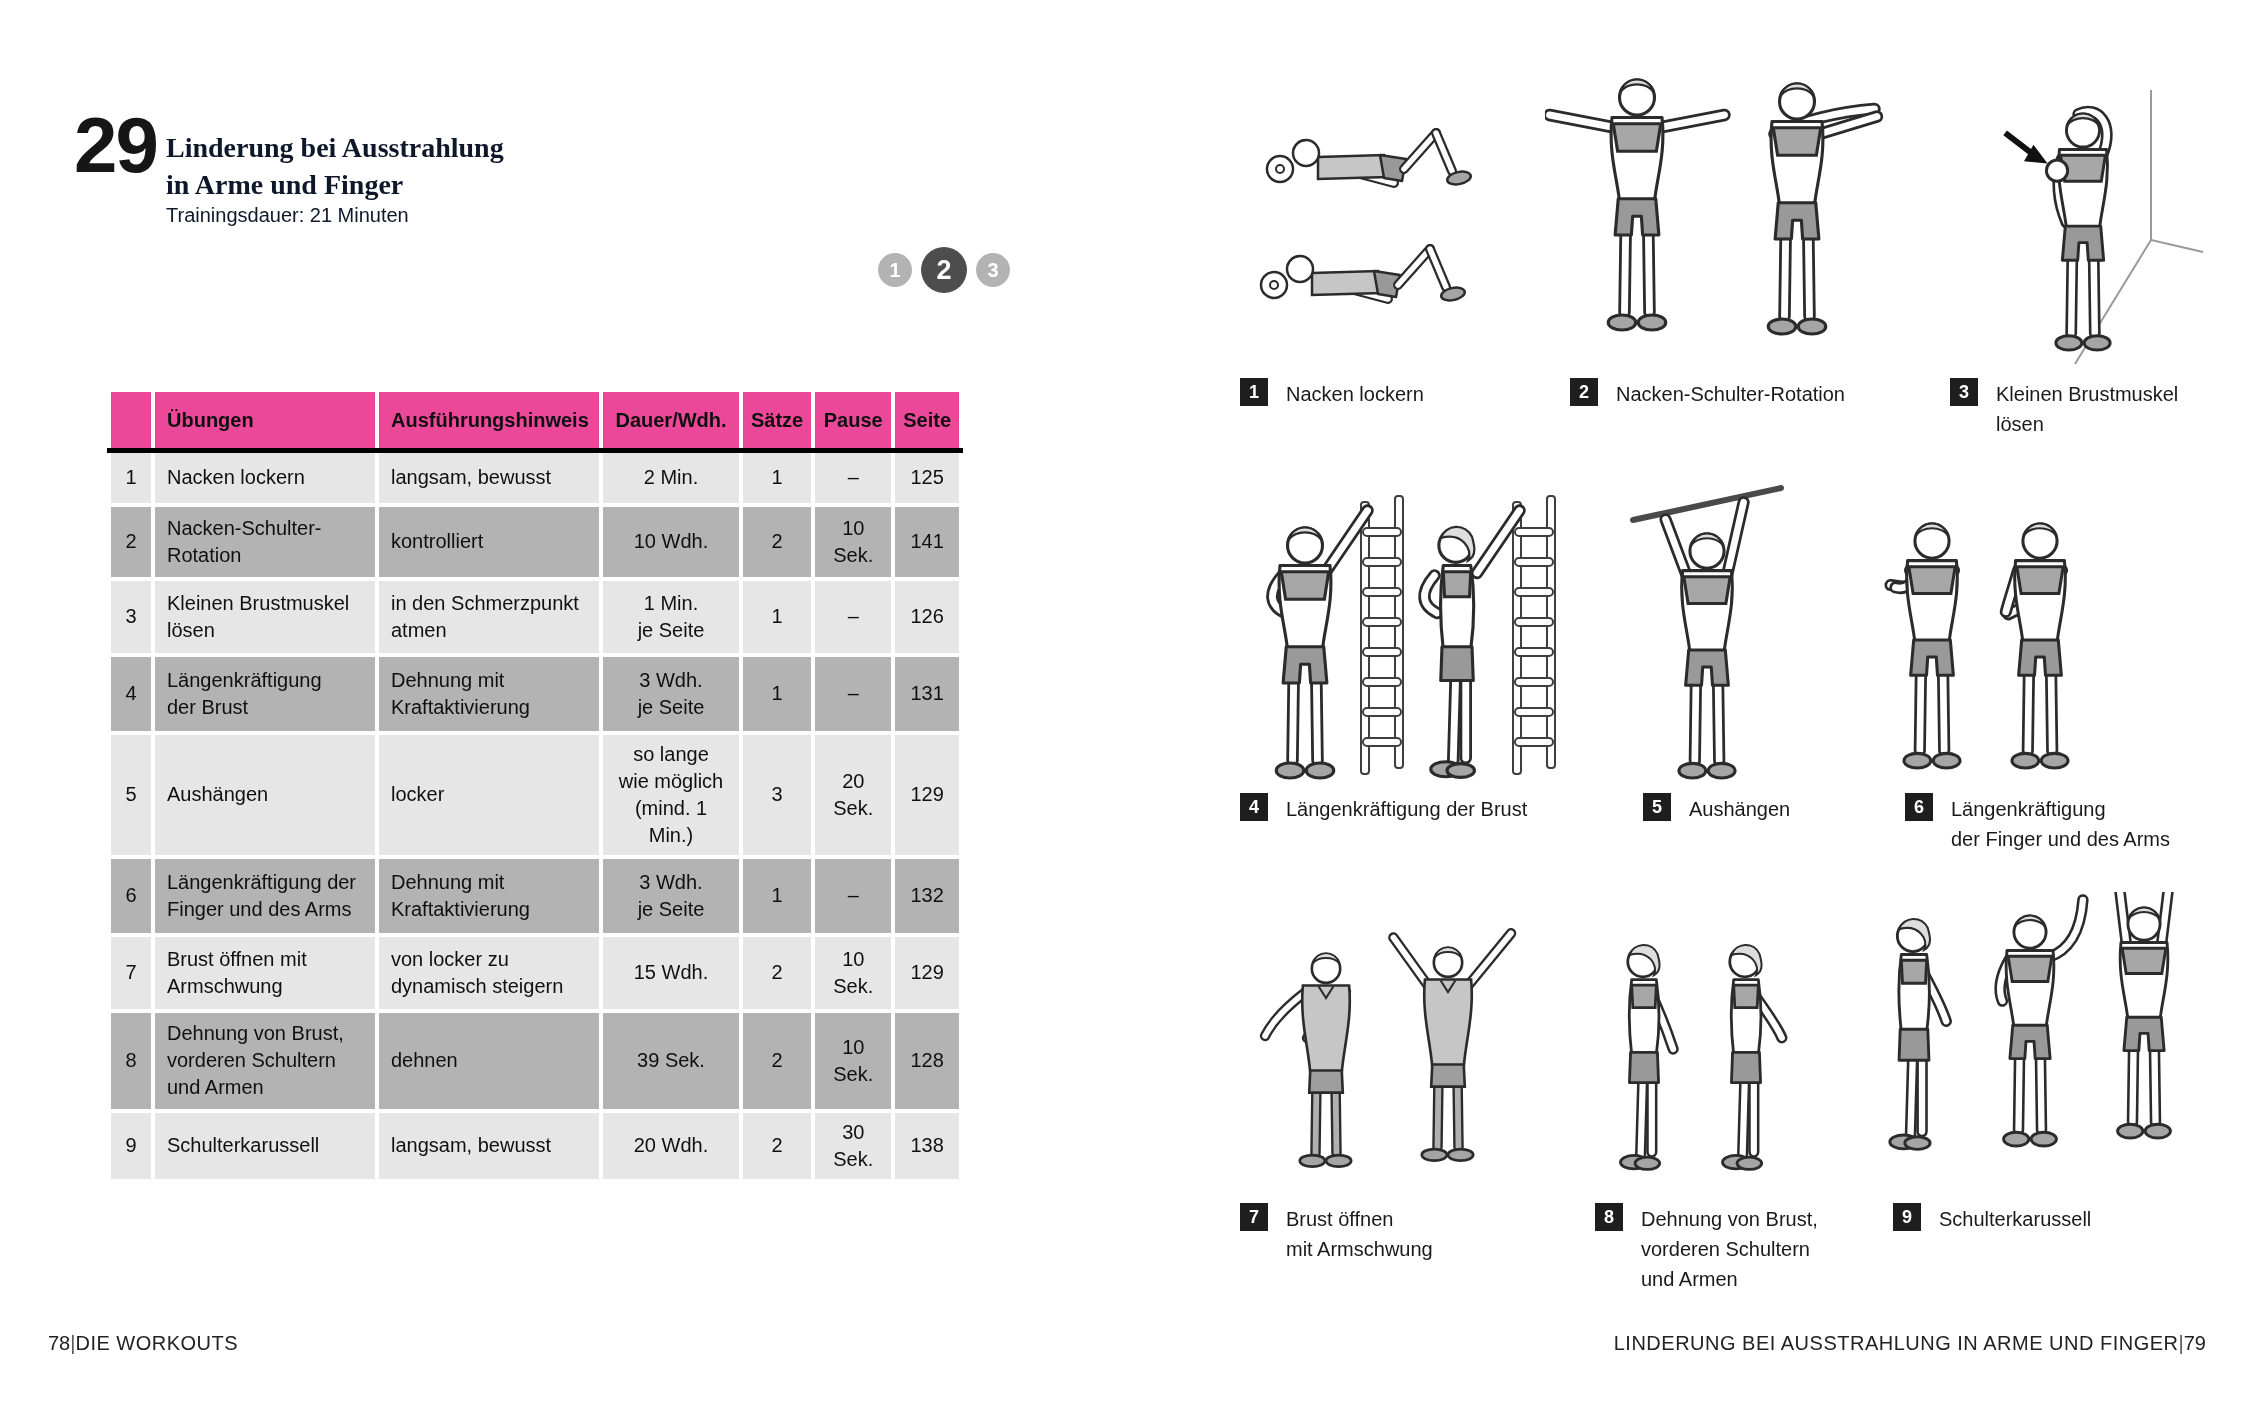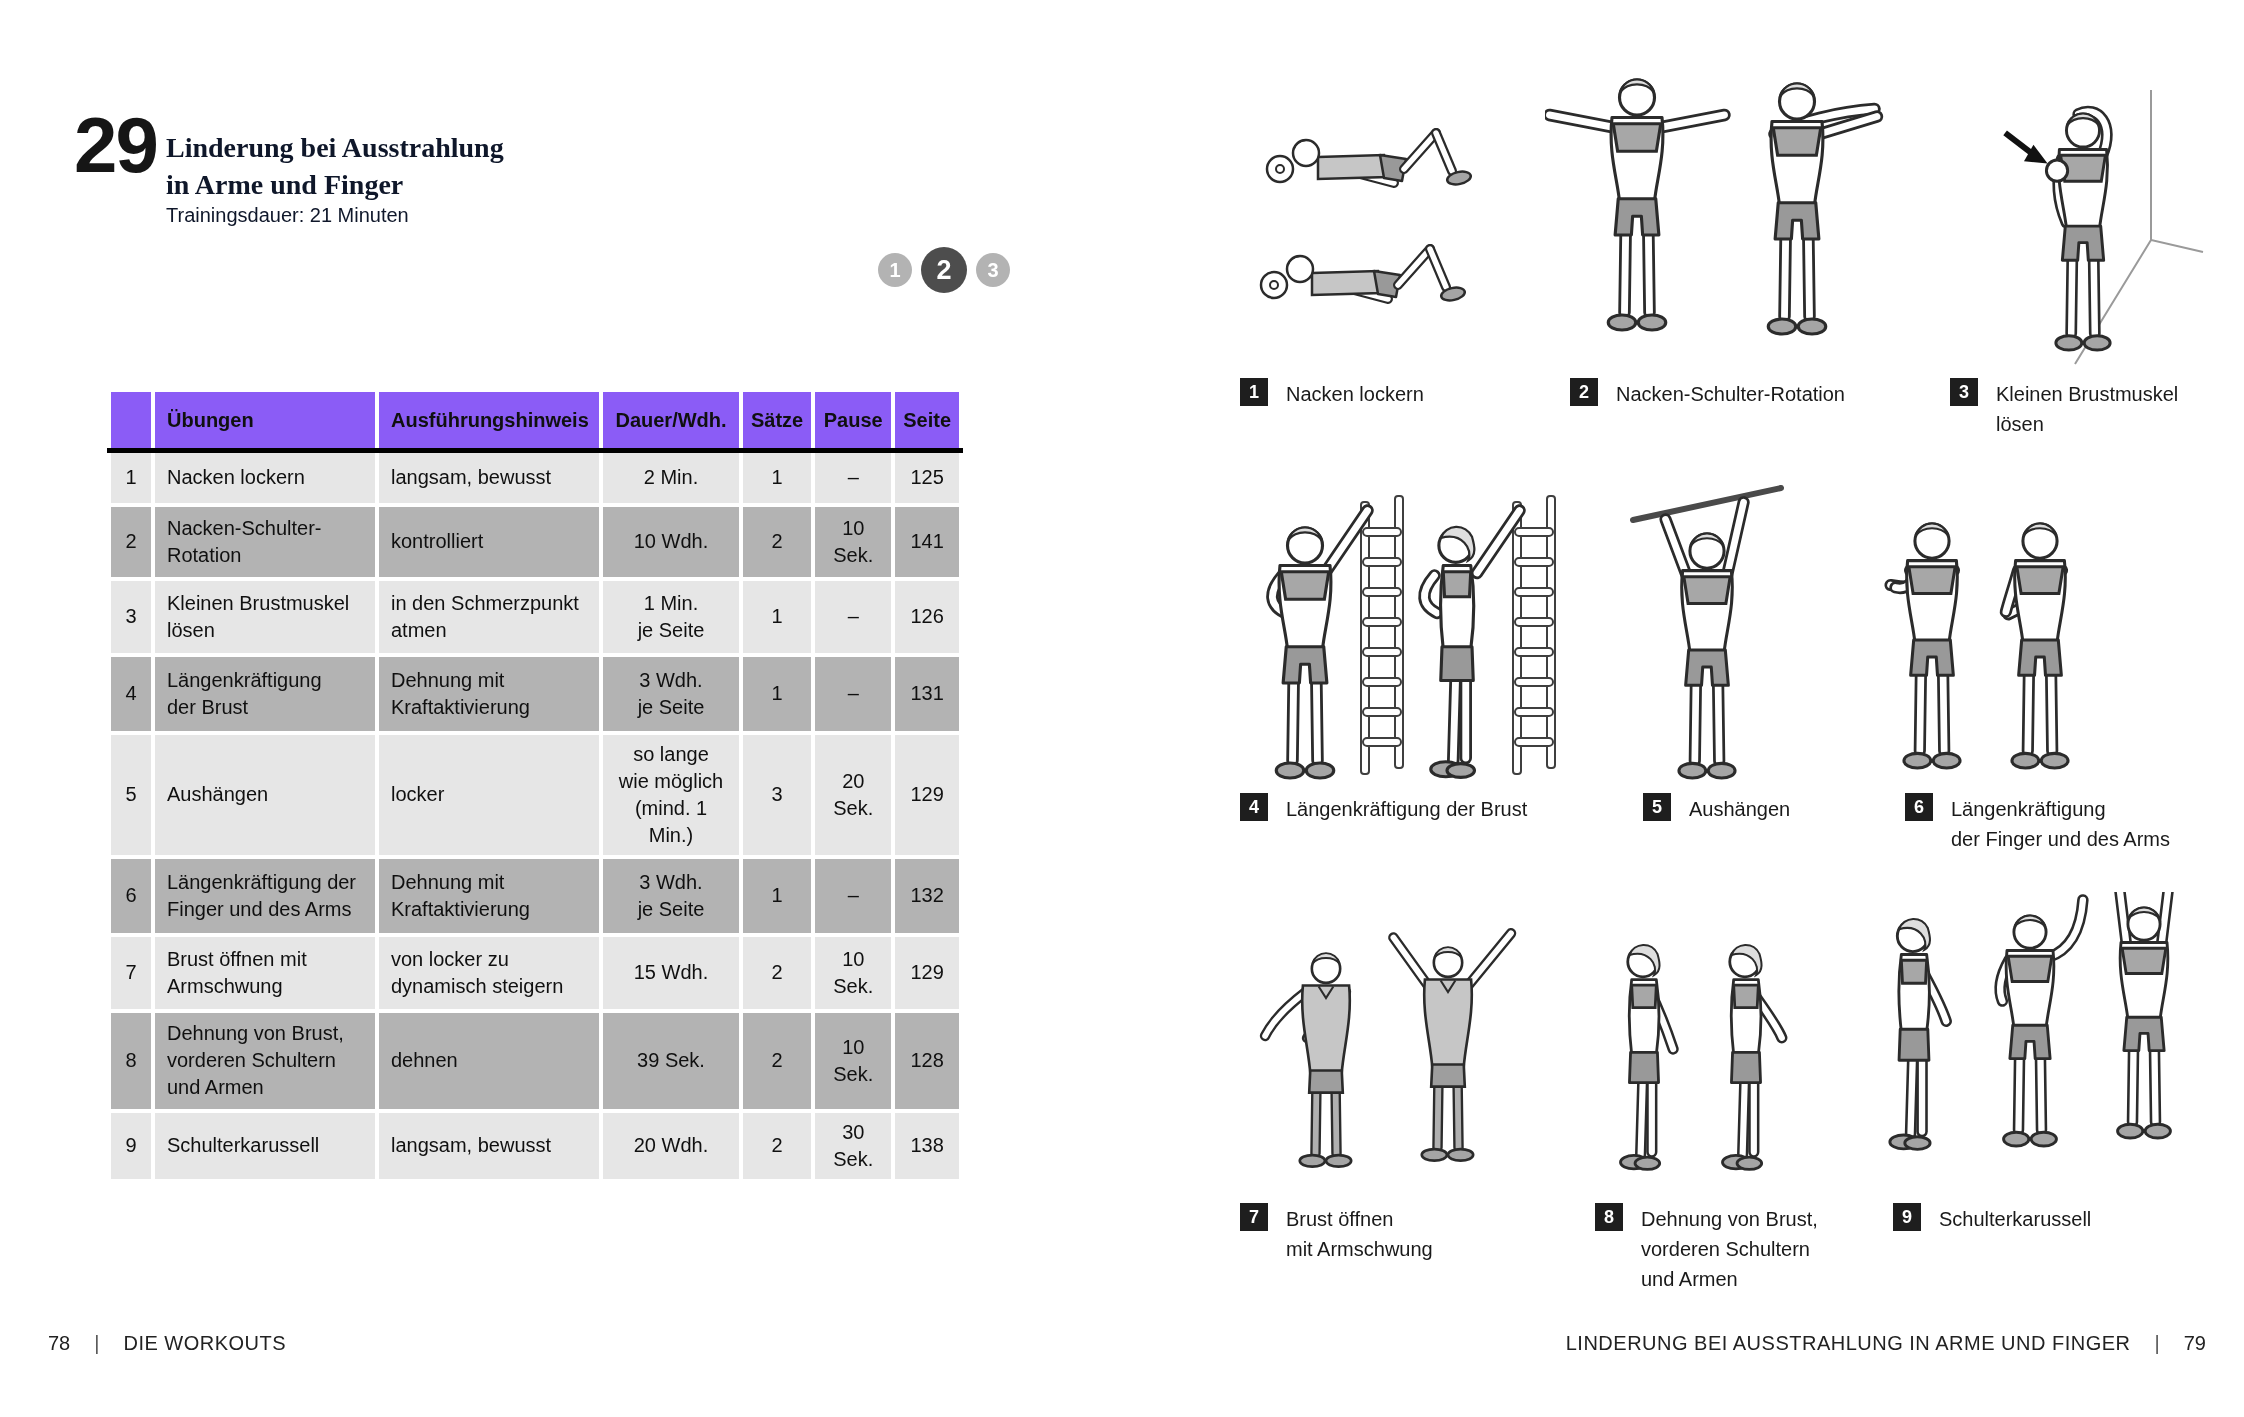--- a/index.html
+++ b/index.html
@@ -16,33 +16,33 @@
   
   .levels{left:878px;top:246px;display:flex;align-items:center;gap:9px;height:48px;}
   .level{width:34px;height:34px;border-radius:50%;background:#b3b3b3;color:#fff;
          font-weight:700;font-size:20px;display:flex;align-items:center;justify-content:center;}
   .level.active{width:46px;height:46px;background:#4d4d4d;font-size:27px;}
 
   
   table.workout{left:107px;top:388px;position:absolute;border-collapse:collapse;table-layout:fixed;}
   table.workout th,table.workout td{border:4px solid #fff;font-size:20px;vertical-align:middle;
         padding:6px 8px;white-space:pre-line;line-height:1.35;color:#101010;}
-  table.workout th{background:#8b5cf6;font-weight:700;height:44px;border-bottom:5px solid #000;}
+  table.workout th{background:#ec4899;font-weight:700;height:44px;border-bottom:5px solid #000;}
   table.workout td{text-align:center;}
   table.workout th.left,table.workout td.left{text-align:left;padding-left:12px;}
   tr.r-odd td{background:#e6e6e6;}
   tr.r-even td{background:#b3b3b3;}
   .col-num{width:44px;} .col-ex{width:224px;} .col-hint{width:224px;}
   .col-dur{width:140px;} .col-sets{width:72px;} .col-pause{width:80px;} .col-page{width:66px;}
   th.hint-b,td.hint-b{border-left:5px solid #000;}
   tr.h1{height:54px;} tr.h2{height:74px;} tr.h3{height:76px;} tr.h4{height:78px;}
   tr.h5{height:106px;} tr.h6{height:78px;} tr.h7{height:76px;} tr.h8{height:100px;} tr.h9{height:54px;}
 
   
-  .footer{top:1332px;font-size:20px;color:#222;display:flex;align-items:center;gap:24px;}
+  .footer{top:1332px;font-size:20px;color:#222;display:flex;align-items:center;gap:0;}
   .footer-left{left:48px;}
   .footer-right{right:38px;}
   .footer .divider{color:#555;font-weight:400;}
   .footer .section{letter-spacing:0.5px;}
 
   
   .caption{display:flex;align-items:flex-start;gap:18px;}
   .badge{flex:0 0 auto;width:28px;height:28px;background:#1e1e1e;color:#fff;font-weight:700;
          font-size:18px;display:flex;align-items:center;justify-content:center;}
   .caption-label{font-size:20px;line-height:1.5;white-space:pre-line;color:#1a1a1a;padding-top:1px;}

